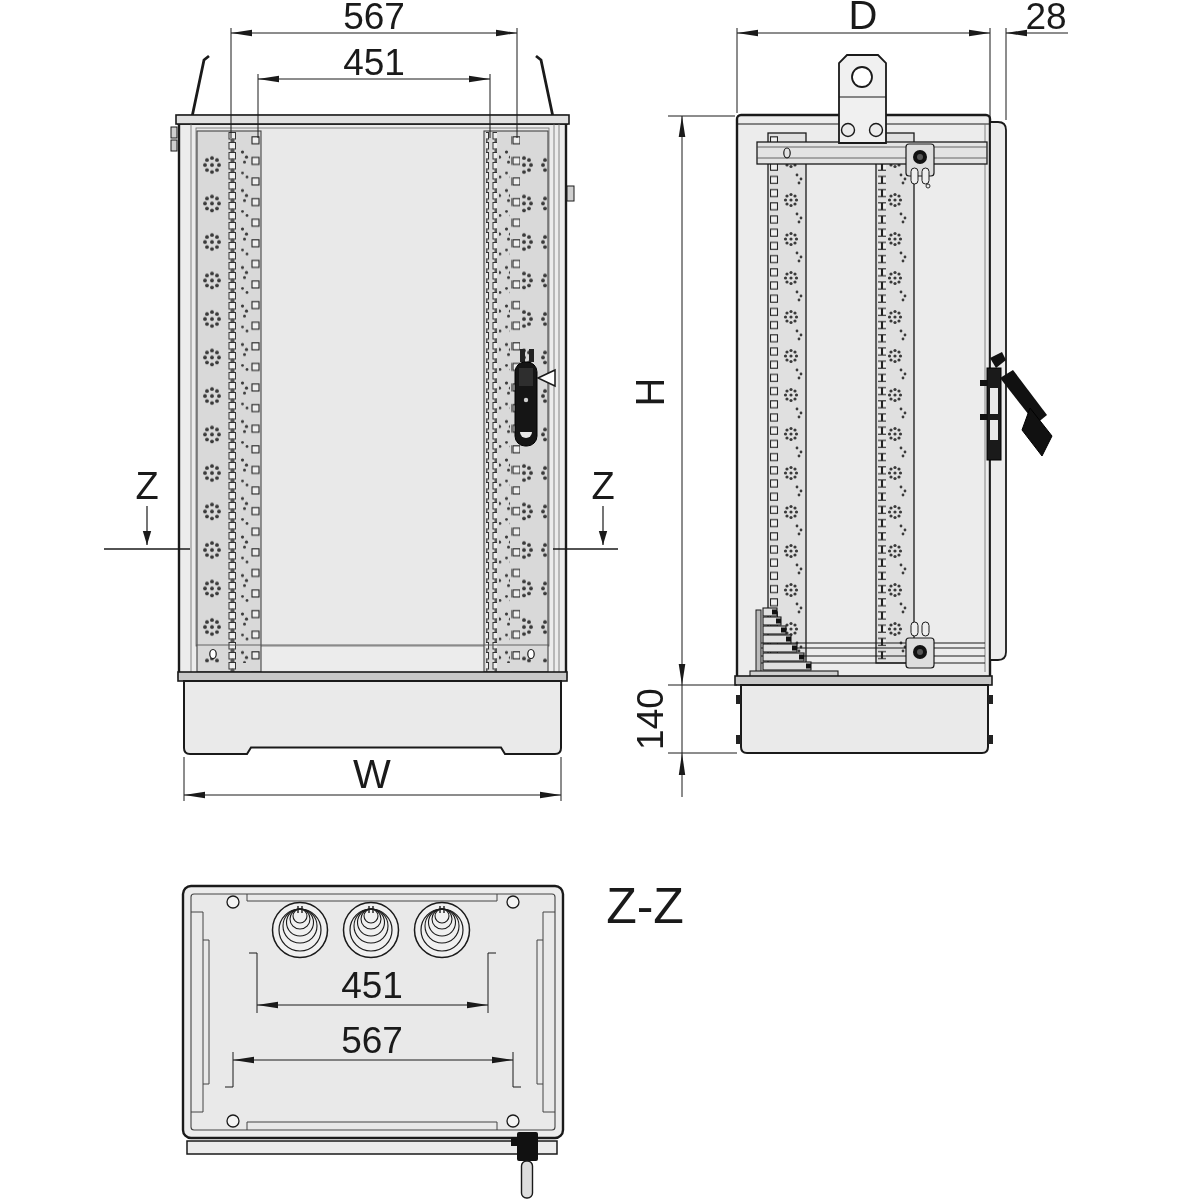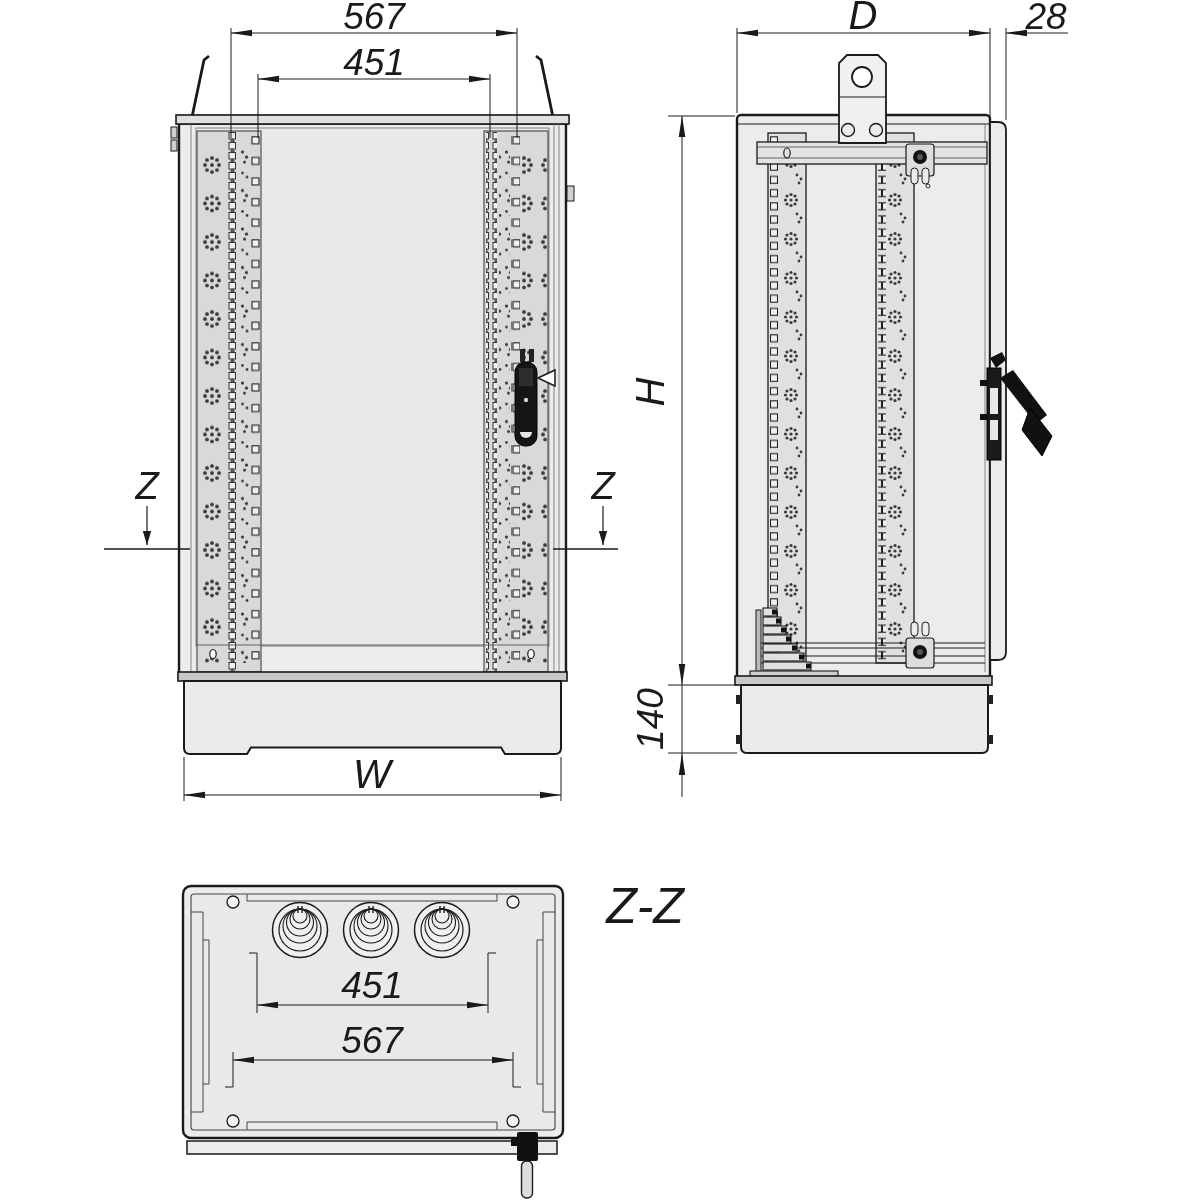--- a/index.html
+++ b/index.html
@@ -1,17 +1,17 @@
 <!DOCTYPE html>
 <html><head>
 <meta charset="utf-8">
 <style>
   html,body{margin:0;padding:0;background:#fff;}
   .sheet{position:relative;width:1068px;height:1200px;background:#ffffff;overflow:hidden;
-         font-family:"Liberation Sans",sans-serif;font-style:italic;}
+         font-family:"Liberation Sans",sans-serif;}
   svg{display:block}
   text{font-family:"Liberation Sans",sans-serif;fill:#1a1a1a;}
 </style>
 </head>
 <body>
 
 <div class="sheet">
 <svg width="1200" height="1200" viewBox="0 0 1200 1200">
   <defs>
 

